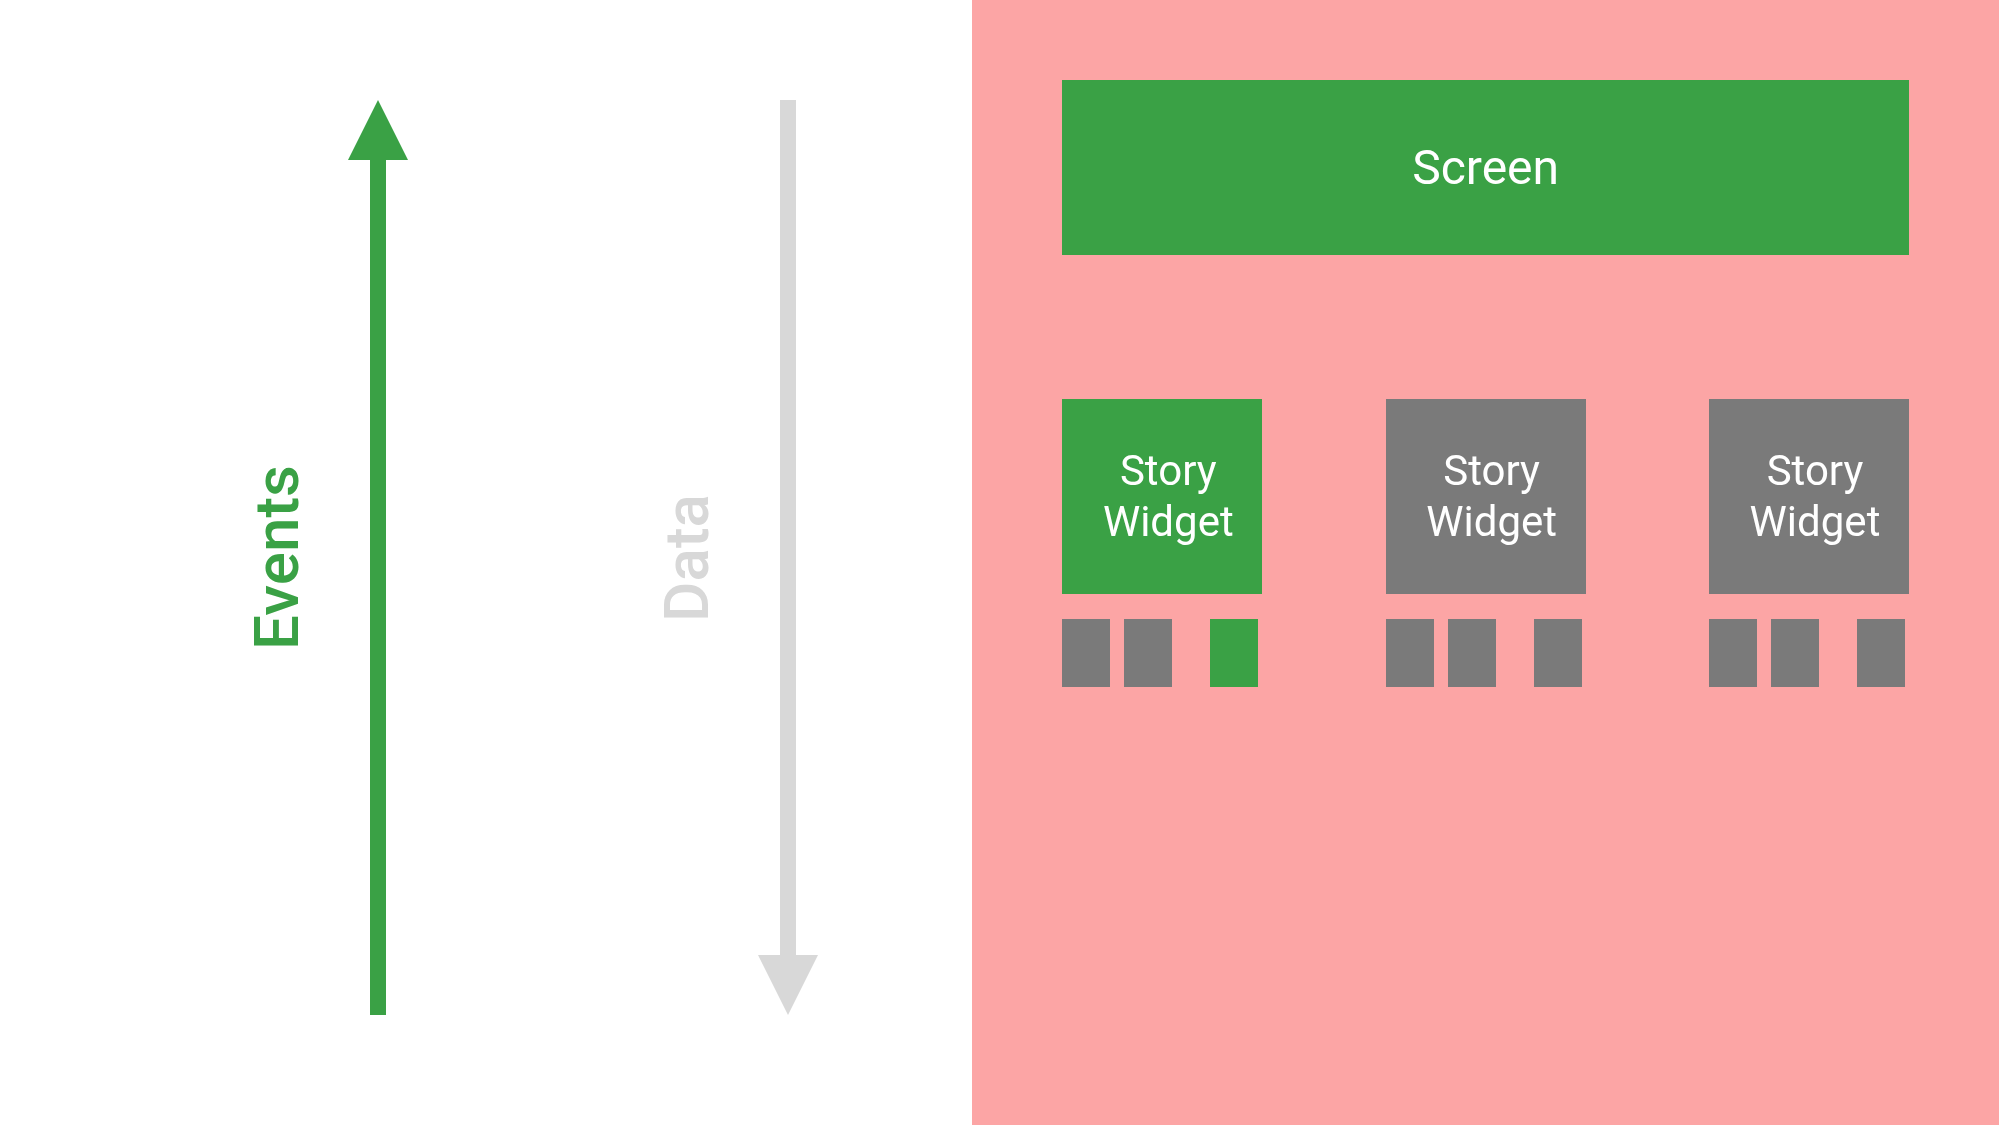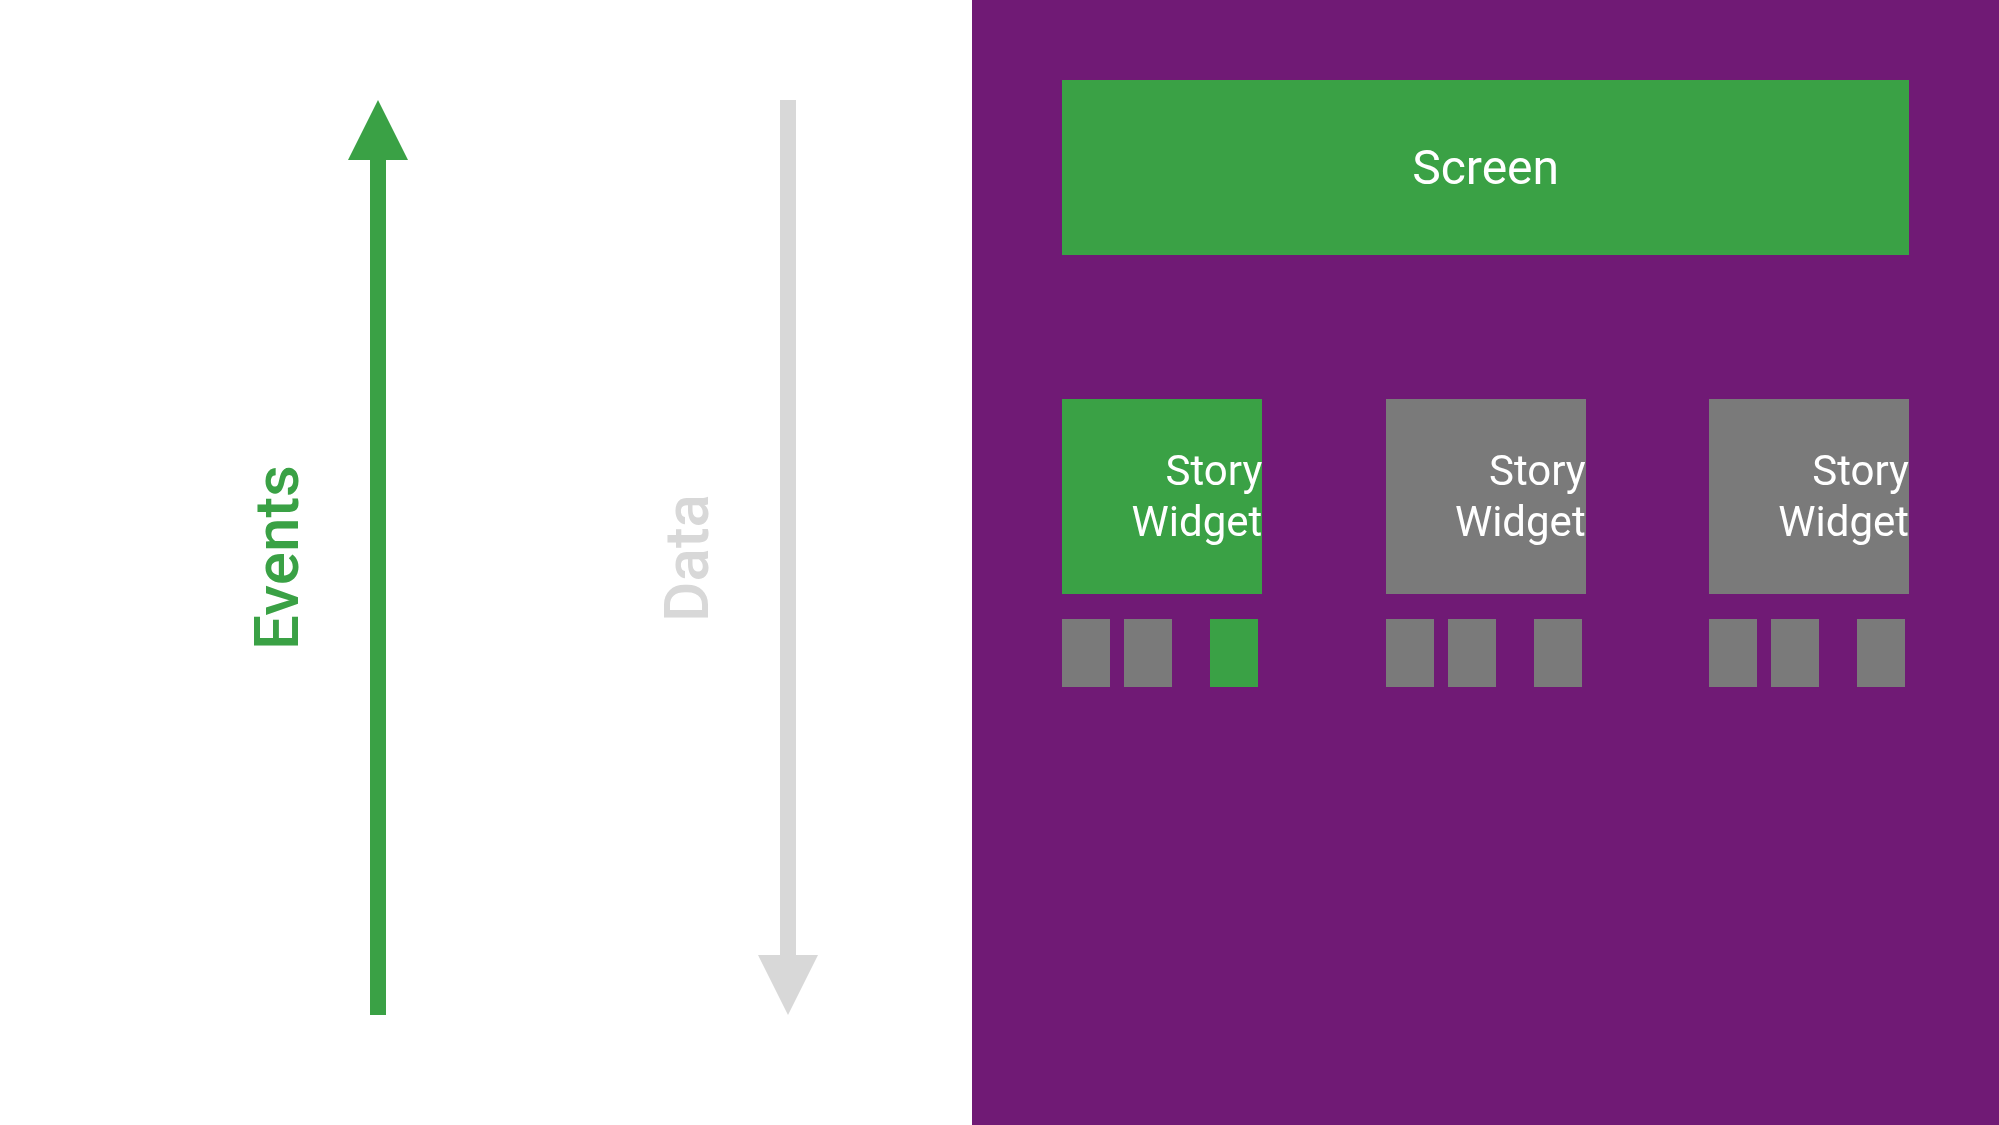--- a/index.html
+++ b/index.html
@@ -16,21 +16,21 @@
     }
     .left-panel {
       width: 960px;
       height: 100%;
       background: #ffffff;
       position: relative;
     }
     .right-panel {
       width: 1039px;
       height: 100%;
-      background: #701a75;
+      background: #fca5a5;
       padding: 80px 90px;
       display: flex;
       flex-direction: column;
       margin-left: 26px;
     }
     .arrow-container {
       position: absolute;
       top: 100px;
       bottom: 110px;
       display: flex;
@@ -79,21 +79,21 @@
     .widgets-row {
       display: flex;
       justify-content: space-between;
       width: 100%;
     }
     .widget-box {
       width: 200px;
       height: 195px;
       display: flex;
       flex-direction: column;
-      align-items: flex-end;
+      align-items: center;
       justify-content: center;
       color: #ffffff;
       font-size: 42px;
       font-weight: 400;
       line-height: 1.2;
       text-align: center;
       padding-left: 12px;
     }
     .widget-green {
       background: #3aa145;

